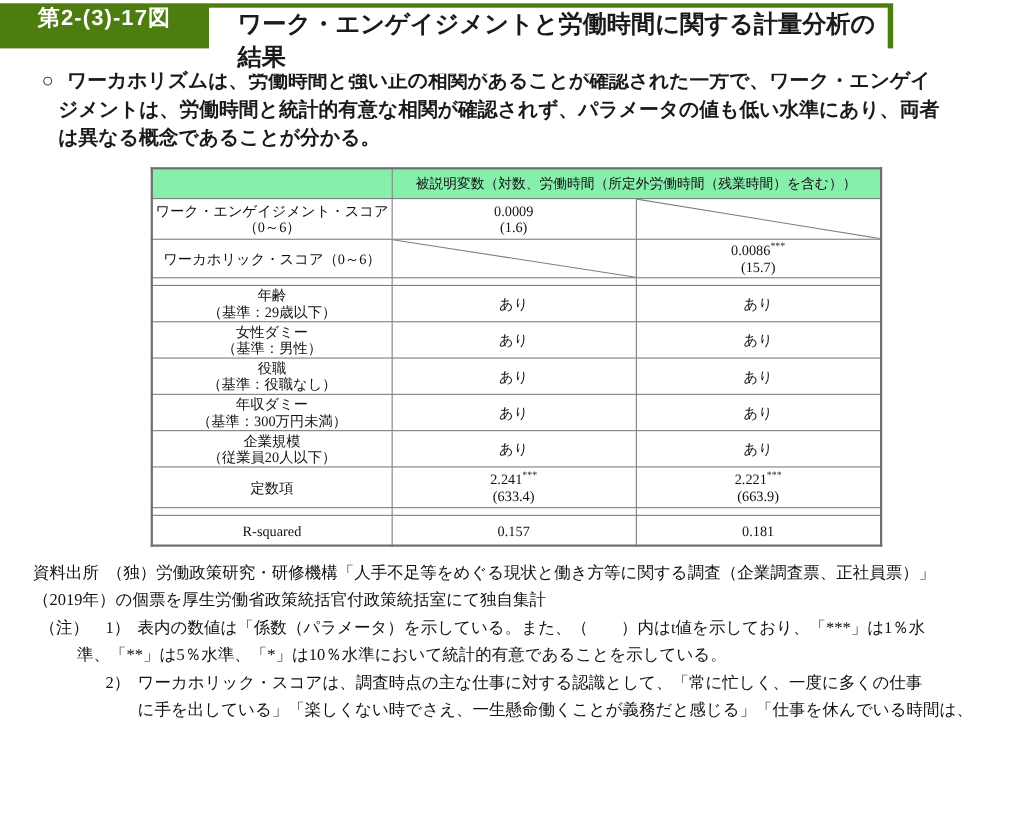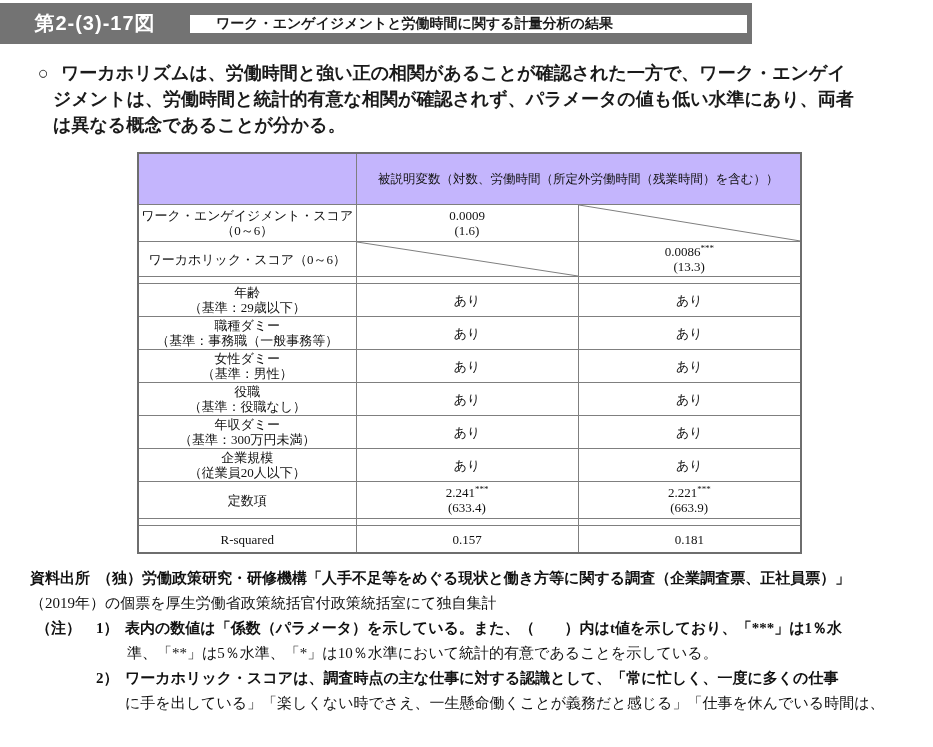--- a/index.html
+++ b/index.html
@@ -4,32 +4,32 @@
 <style>
   html,body{margin:0;padding:0;}
   body{
     width:933px;height:747px;
     background:#ffffff;color:#111;
     font-family:"Liberation Sans",sans-serif;
     position:relative;overflow:hidden;
   }
   
   .figure-bar{
-    position:absolute;left:0;top:3px;width:752px;height:41px;
-    background:#737373;display:flex;align-items:center;
+    position:absolute;left:0;top:3px;width:812px;height:41px;
+    background:#4d7c0f;display:flex;align-items:flex-start;
   }
   .figure-label{
     width:190px;flex:0 0 190px;
     display:flex;align-items:center;justify-content:center;
     color:#ffffff;font-weight:bold;font-size:20px;letter-spacing:1px;
   }
   .figure-title-box{
     flex:1;margin:4px 5px 4px 0;background:#ffffff;
     display:flex;align-items:center;padding-left:26px;
-    font-size:14px;font-weight:bold;color:#1a1a1a;
+    font-size:22px;font-weight:bold;color:#1a1a1a;
   }
   
   .summary{
     margin:16px 0 0 38px;
     font-size:18px;font-weight:bold;line-height:26px;color:#1a1a1a;
     white-space:nowrap;
   }
   .summary .bullet{margin-right:12px;font-weight:normal;}
   .summary .cont{margin-left:15px;}
   
@@ -37,43 +37,43 @@
   table{
     border-collapse:collapse;table-layout:fixed;
     font-family:"Liberation Serif","DejaVu Serif",serif;
     border:2px solid #6e6e6e;
   }
   col.c1{width:218px;} col.c2{width:222px;} col.c3{width:223px;}
   td{
     border:1px solid #7f7f7f;text-align:center;vertical-align:middle;
     padding:1px 2px;font-size:13px;line-height:15px;color:#111;
   }
-  tr.hdr td{background:#c4b5fd;height:22px;font-size:12.5px;padding:14px;}
+  tr.hdr td{background:#86efac;height:22px;font-size:12.5px;padding:2px;}
   tr.gap td{height:6px;padding:0;}
   td.lbl div{line-height:15px;}
   tr.r-we td{height:34px;}
   tr.r-wh td{height:32px;}
   tr.r-ari td{height:30px;margin-top:44px;}
   tr.r-const td{height:34px;font-family:Liberation Serif, serif;}
   tr.r-small td{height:24px;}
   sup.stars{font-size:9px;line-height:0;}
   td.diag{position:relative;padding:0;}
   td.diag svg{position:absolute;left:0;top:0;width:100%;height:100%;display:block;}
   
   .notes{
     margin:12px 0 0 30px;
     font-family:"Liberation Serif","DejaVu Serif",serif;
     font-size:15px;line-height:25px;color:#111;white-space:nowrap;
   }
-  .notes .row{display:flex;font-weight:bold;}
+  .notes .row{display:flex;}
   .src-lbl{flex:0 0 67px;}
   .note-lbl{flex:0 0 60px;margin-left:6px;}
   .num-lbl{flex:0 0 29px;}
   .ind-src{}
-  .ind-n1{margin-left:97px;}
+  .ind-n1{margin-left:40px;}
   .ind-n2{margin-left:95px;}
 </style>
 </head>
 <body>
 
 <div class="figure-bar">
   <div class="figure-label">第2-(3)-17図</div>
   <div class="figure-title-box">ワーク・エンゲイジメントと労働時間に関する計量分析の結果</div>
 </div>
 
@@ -114,47 +114,39 @@
 
   <tr class="r-wh">
     <td class="lbl">ワーカホリック・スコア（0～6）</td>
     <td class="diag">
       <svg viewBox="0 0 100 100" preserveAspectRatio="none">
               <line x1="0" y1="0" x2="100" y2="100" stroke="#7f7f7f" stroke-width="1" vector-effect="non-scaling-stroke"></line>
             </svg>
     </td>
     <td>
       <div><span>0.0086</span><sup class="stars">***</sup></div>
-      <div>(13.3)</div>
+      <div>(15.7)</div>
     </td>
   </tr>
 
   <tr class="gap">
           <td></td>
           <td></td>
           <td></td>
         </tr>
 
   <tr class="r-ari">
     <td class="lbl">
       <div>年齢</div>
             <div>（基準：29歳以下）</div>
     </td>
     <td>あり</td>
     <td>あり</td>
   </tr>
 
-  <tr class="r-ari">
-    <td class="lbl">
-      <div>職種ダミー</div>
-            <div>（基準：事務職（一般事務等）</div>
-    </td>
-    <td>あり</td>
-    <td>あり</td>
-  </tr>
 
   <tr class="r-ari">
     <td class="lbl">
       <div>女性ダミー</div>
             <div>（基準：男性）</div>
     </td>
     <td>あり</td>
     <td>あり</td>
   </tr>
 

